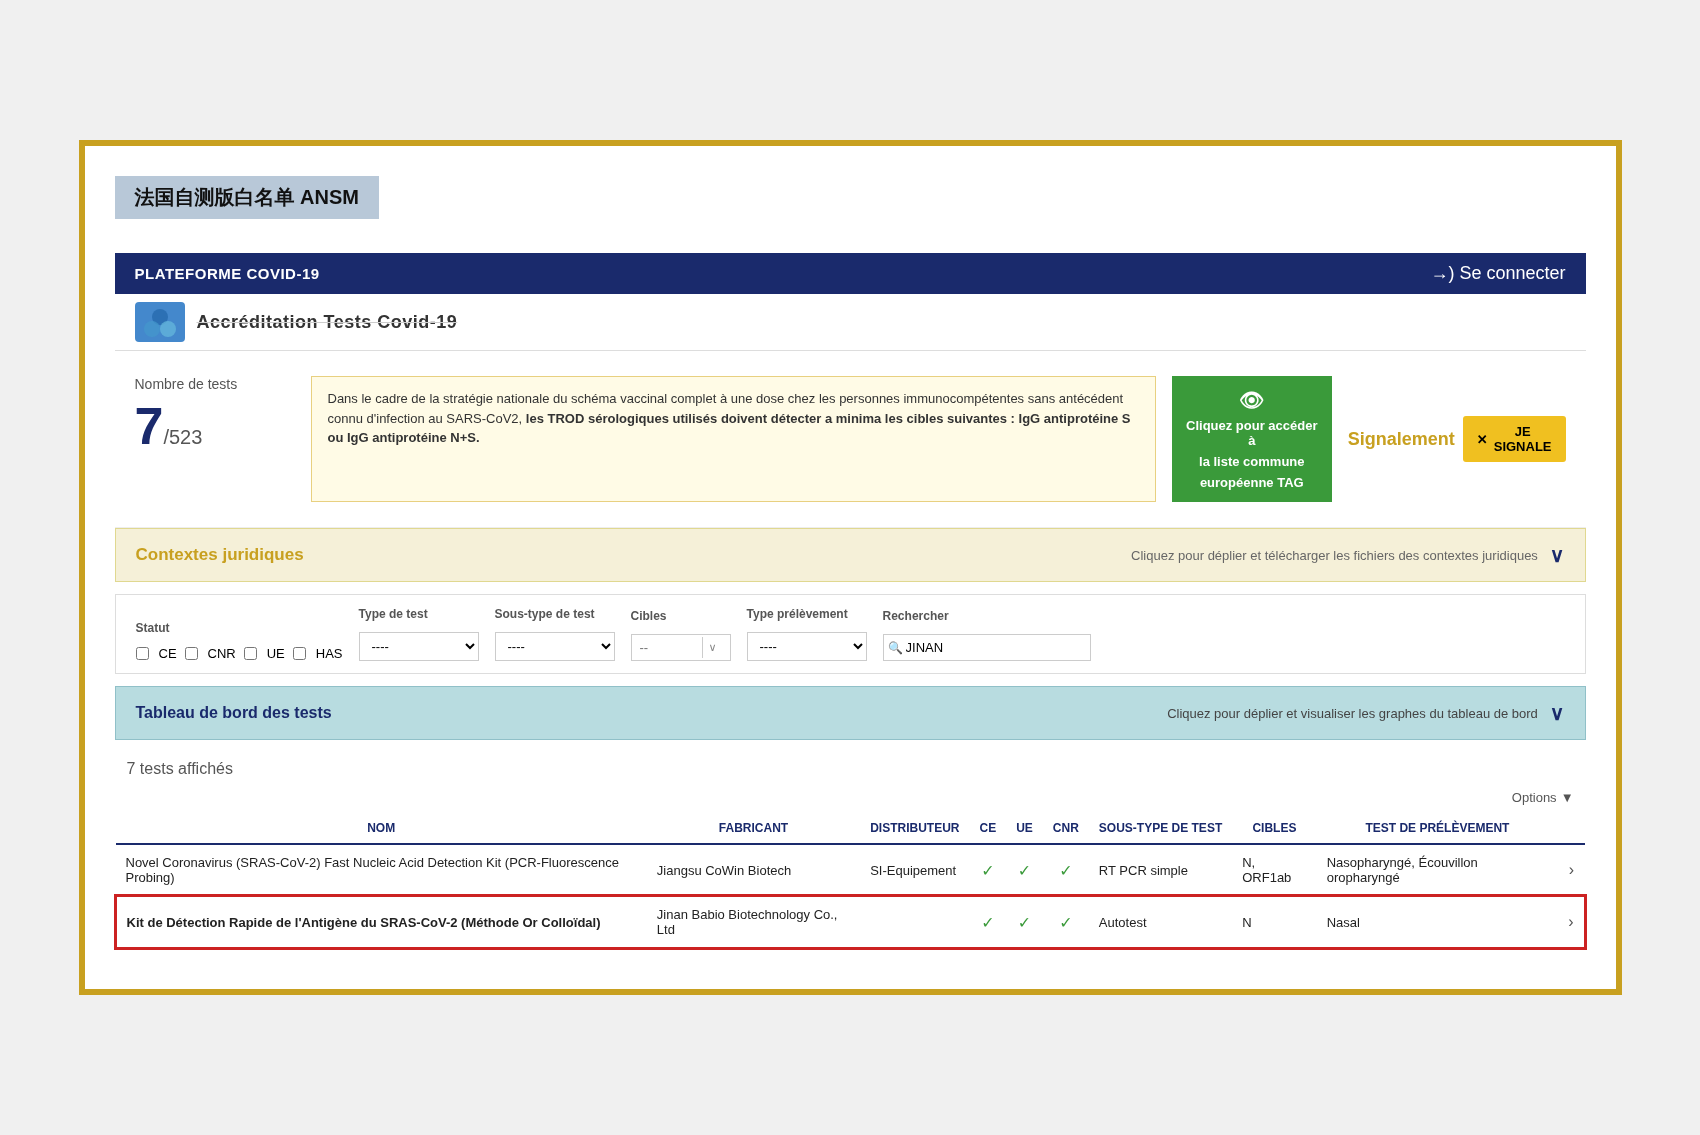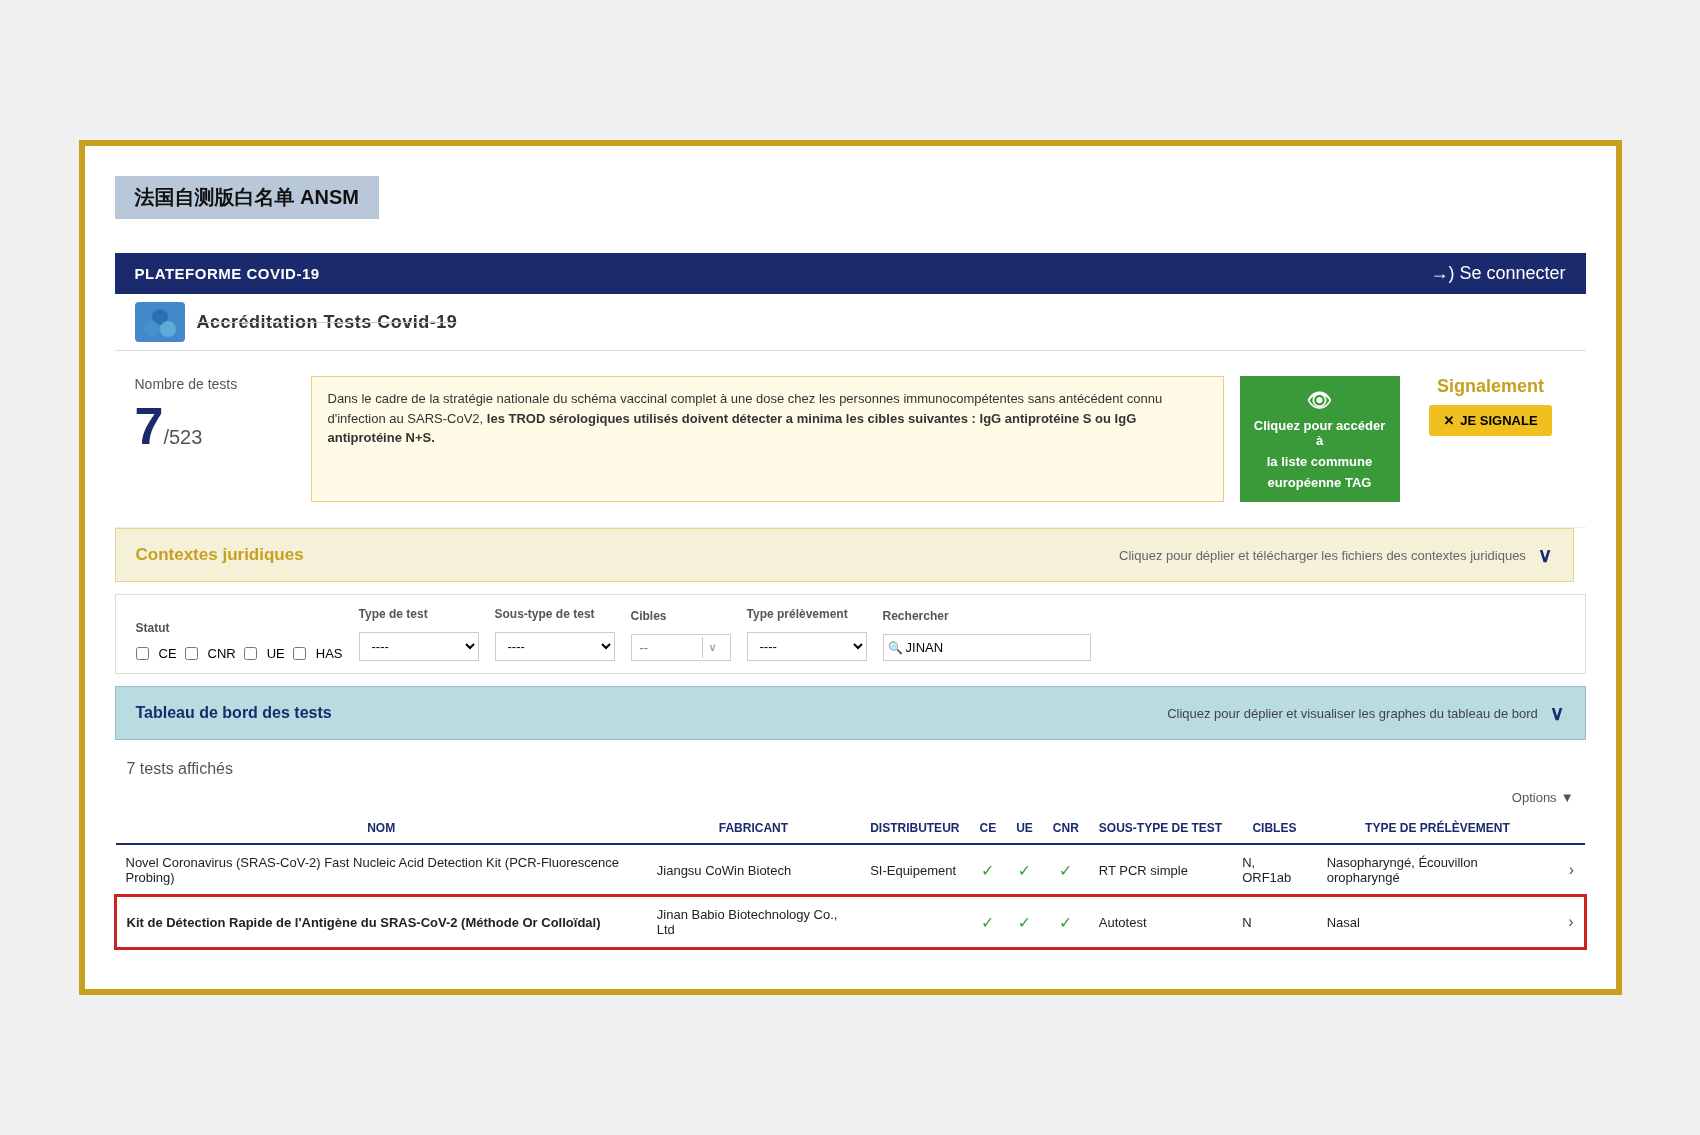--- a/index.html
+++ b/index.html
@@ -146,21 +146,21 @@
       align-items: center;
       justify-content: center;
       gap: 6px;
     }
     .green-btn-icon {
       font-size: 20px;
     }
     .stats-signalement {
       flex: 0 0 150px;
       display: flex;
-      flex-direction: column;
+      flex-direction: row;
       align-items: center;
       gap: 8px;
     }
     .signalement-title {
       font-size: 18px;
       font-weight: bold;
       color: #c8a020;
     }
     .signalement-btn {
       background: #f0c020;
@@ -176,21 +176,21 @@
     }
 
     
     .contextes-bar {
       background: #f5f0d8;
       border: 1px solid #e0d890;
       padding: 14px 20px;
       display: flex;
       align-items: center;
       justify-content: space-between;
-      margin: 0 12px 12px 0;
+      margin: 0 0 12px 0;
     }
     .contextes-title {
       font-size: 17px;
       font-weight: bold;
       color: #c8a020;
     }
     .contextes-right {
       display: flex;
       align-items: center;
       gap: 12px;
@@ -490,21 +490,21 @@
       <thead>
         <tr>
           <th>NOM</th>
           <th>FABRICANT</th>
           <th>DISTRIBUTEUR</th>
           <th>CE</th>
           <th>UE</th>
           <th>CNR</th>
           <th>SOUS-TYPE DE TEST</th>
           <th>CIBLES</th>
-          <th>TYPE DE PRÉLÈVEMENT</th>
+          <th>TEST DE PRÉLÈVEMENT</th>
           <th></th>
         </tr>
       </thead>
       <tbody id="table-body">
       <tr>
       <td style="font-weight:normal">Novel Coronavirus (SRAS-CoV-2) Fast Nucleic Acid Detection Kit (PCR-Fluorescence Probing)</td>
       <td>Jiangsu CoWin Biotech</td>
       <td>SI-Equipement</td>
       <td style="text-align:center"><span class="check-icon">✓</span></td>
       <td style="text-align:center"><span class="check-icon">✓</span></td>

